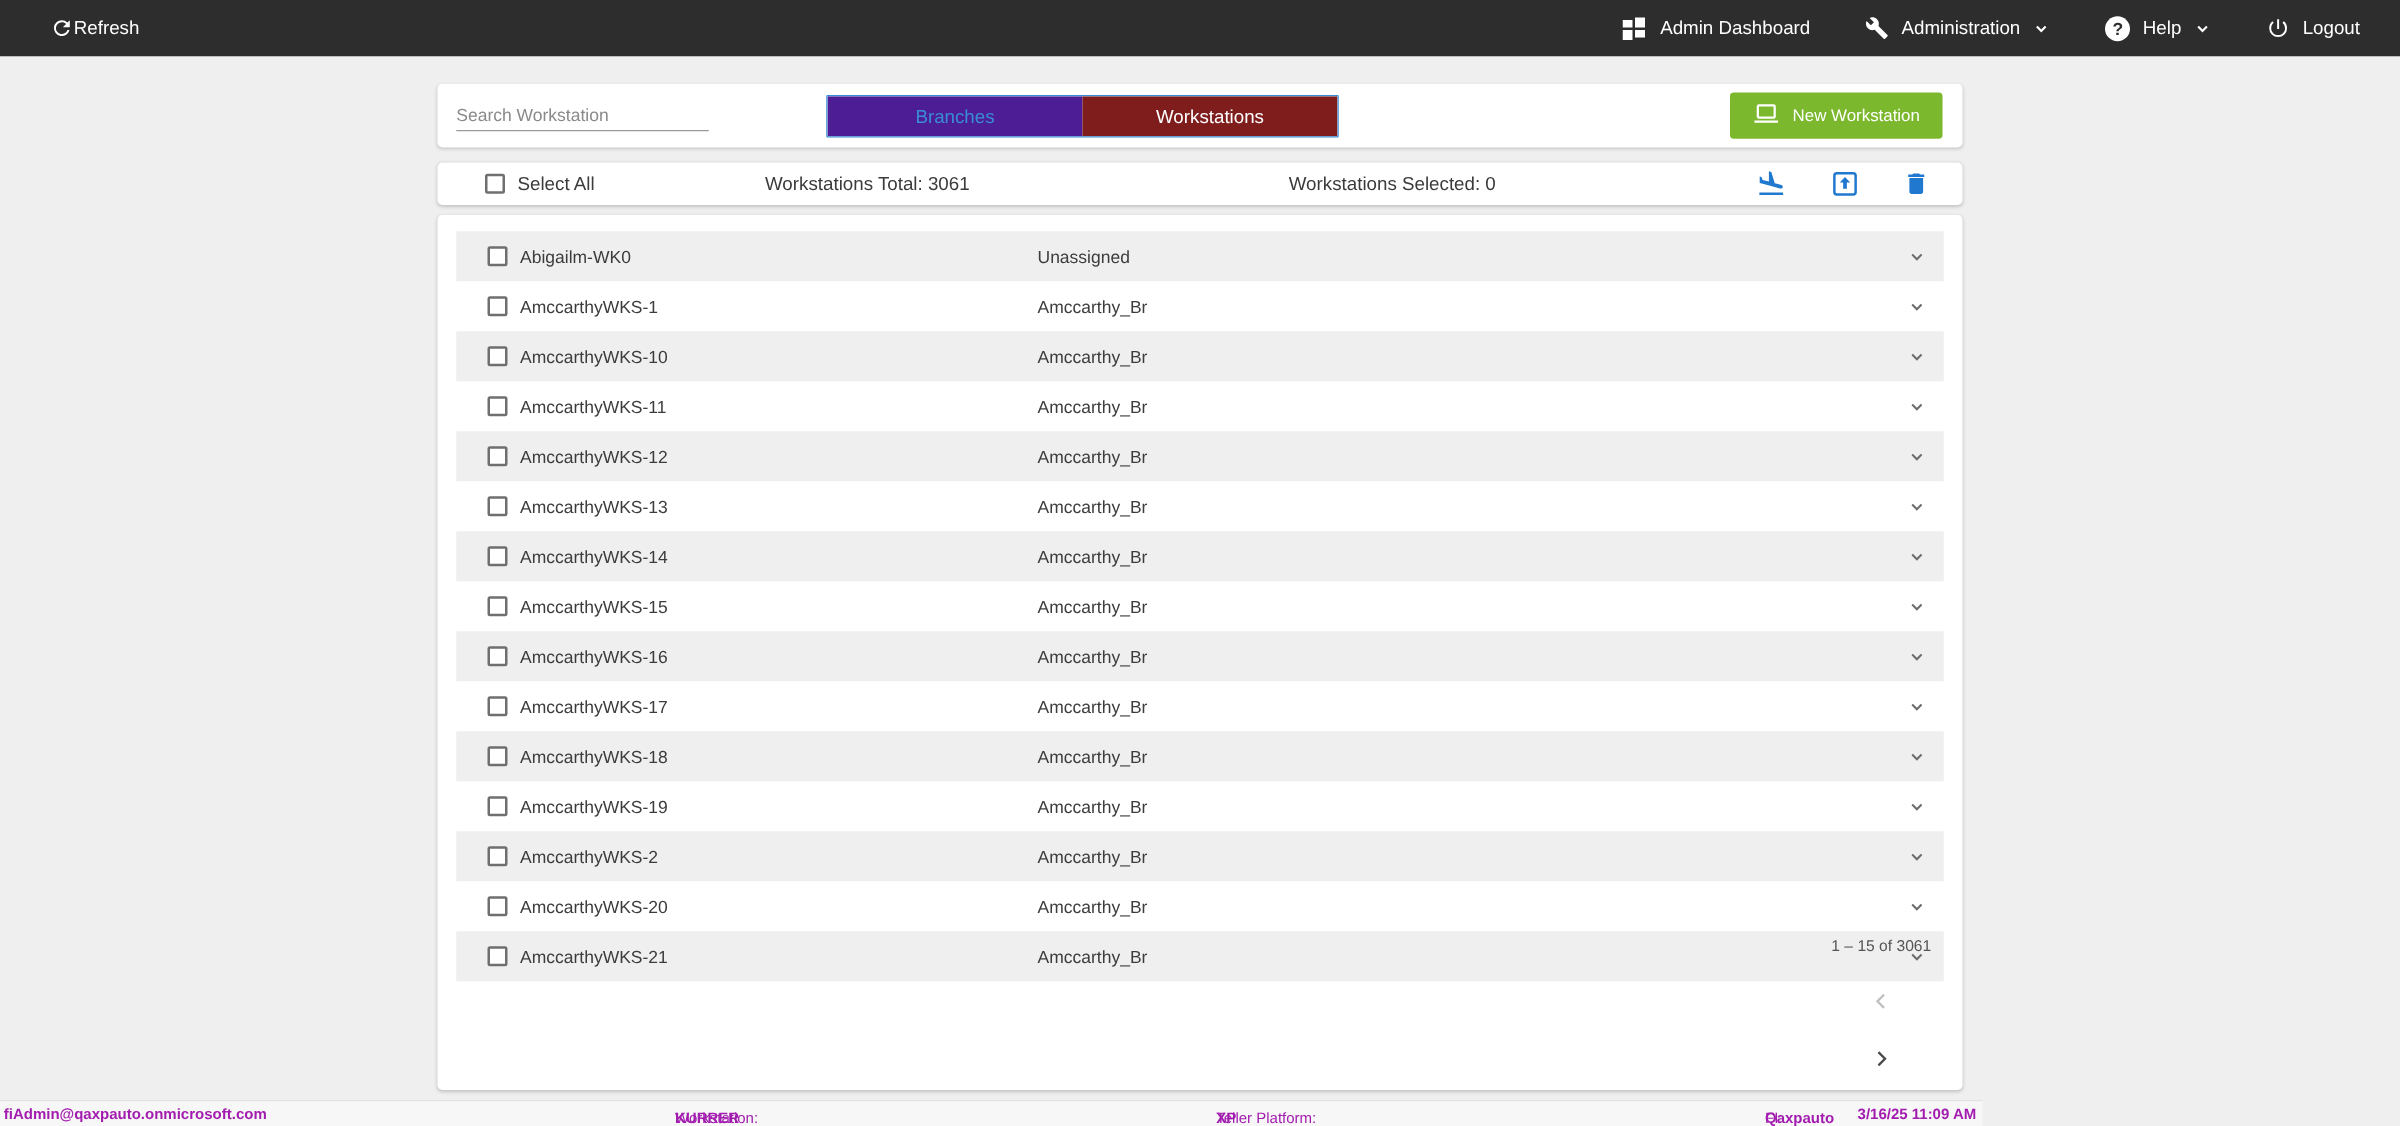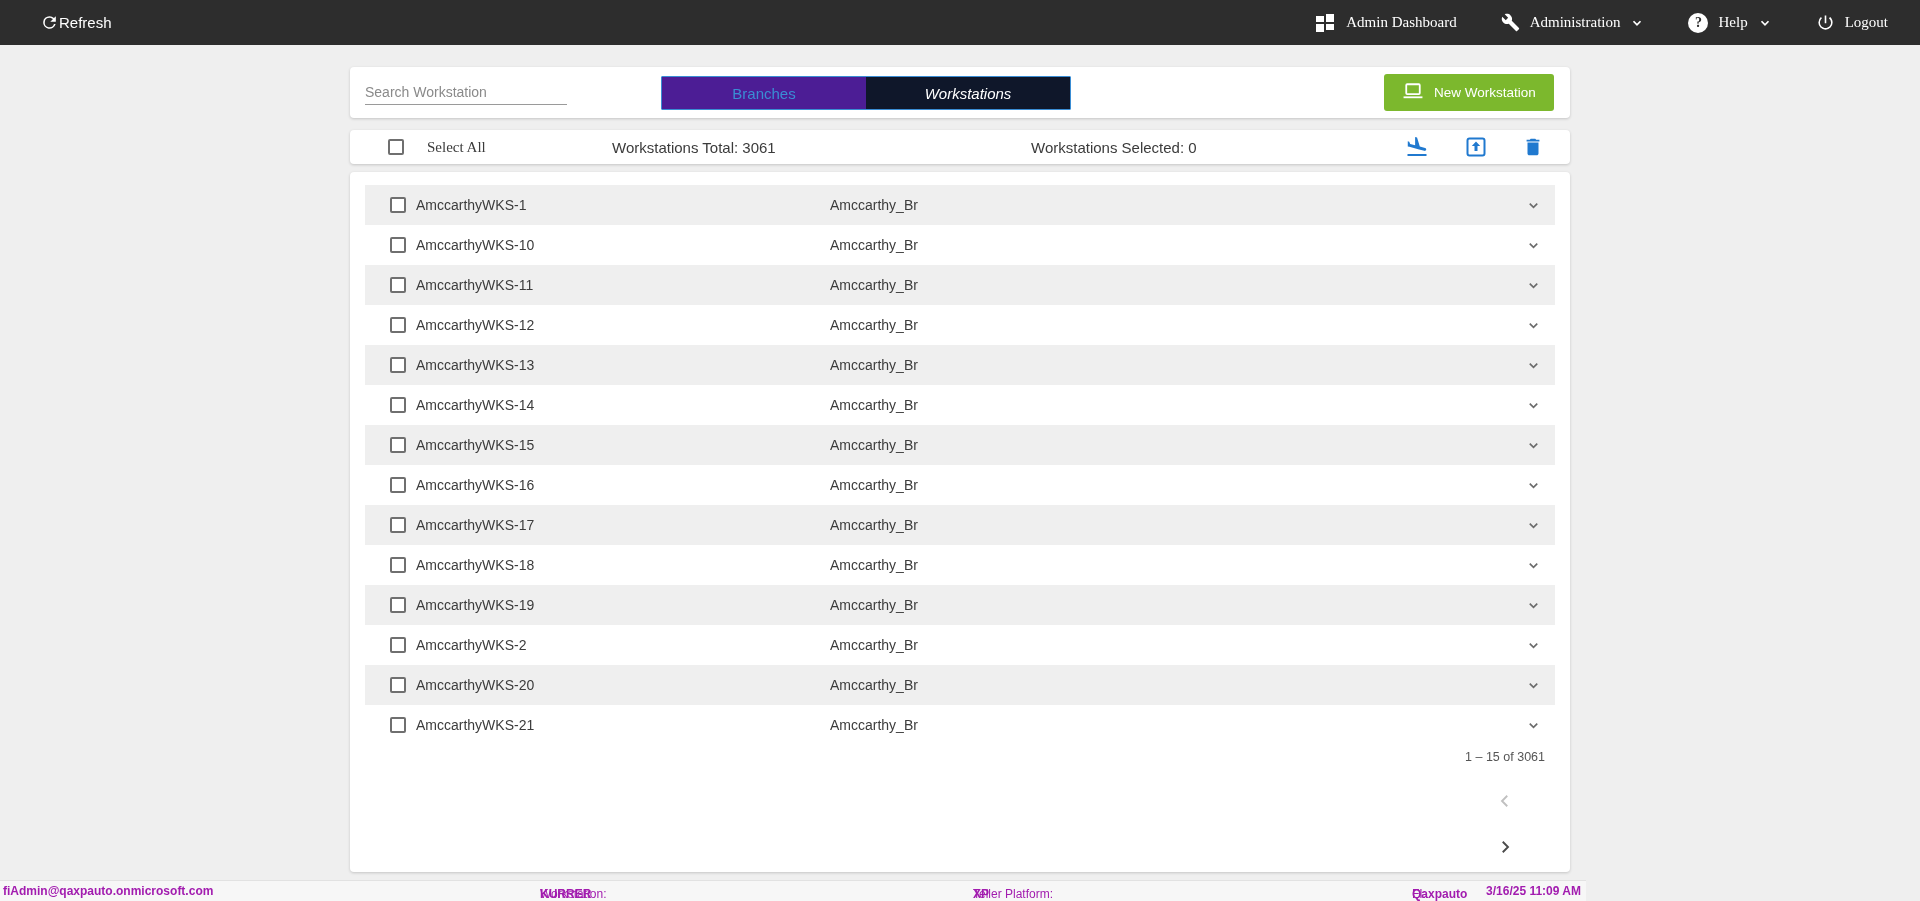--- a/index.html
+++ b/index.html
@@ -4,52 +4,52 @@
 <style>
   * { margin:0; padding:0; box-sizing:border-box; }
   html,body { width:1920px; height:901px; overflow:hidden;
     font-family:"Liberation Sans", sans-serif; background:#efefef; }
 
   
   .topbar { position:absolute; top:0; left:0; width:1920px; height:45px;
     background:#2d2d2d; color:#fff; display:flex; align-items:center;
     font-size:15px; }
   .topbar-left { display:flex; align-items:center; padding-left:40px; cursor:pointer; }
-  .topbar-right { margin-left:auto; display:flex; align-items:center; gap:44px; padding-right:32px;font-family:Liberation Serif, serif; }
+  .topbar-right { margin-left:auto; display:flex; align-items:center; gap:44px; padding-right:32px; }
   .topbar-item { display:flex; align-items:center; gap:10px; cursor:pointer; white-space:nowrap; }
   .topbar svg { display:block; }
   .help-circle { width:20px; height:20px; border-radius:50%; background:#fff; color:#2d2d2d;
     font-weight:bold; font-size:14px; display:flex; align-items:center; justify-content:center; }
 
   
   .content { position:absolute; left:350px; top:45px; width:1220px; }
   .card { background:#fff; border-radius:4px; box-shadow:0 1px 3px rgba(0,0,0,.18);padding-left:21px; }
 
   
   .toolbar-card { position:relative; margin-top:22px; height:51px; }
   .search-input { position:absolute; left:15px; top:12px; width:202px; height:26px;
     border:none; border-bottom:1px solid #9a9a9a; font-size:14px; color:#333;
     background:transparent; outline:none; font-family:"Liberation Sans", sans-serif; }
   .search-input::placeholder { color:#8a8a8a; }
   .tabs { position:absolute; left:311px; top:9px; display:flex; height:34px;
     border:1px solid #3a8dd4; border-radius:1px; overflow:hidden; }
   .tab { width:204px; display:flex; align-items:center; justify-content:center;
     font-size:15px; cursor:pointer; }
   .tab.inactive { background:#4c1d95; color:#3a8dd4; }
-  .tab.active { background:#0f172a; color:#fff;font-style:italic; }
+  .tab.active { background:#7f1d1d; color:#fff; }
   .new-ws-btn { position:absolute; right:16px; top:7px; width:170px; height:37px;
     background:#7cb82d; border:none; border-radius:3px; color:#fff; font-size:13.5px;
     display:flex; align-items:center; justify-content:center; gap:10px; cursor:pointer;
     font-family:"Liberation Sans", sans-serif; }
 
   
   .select-bar { position:relative; margin-top:12px; height:34px; display:flex; align-items:center; }
   .checkbox { width:16px; height:16px; border:2px solid #6f6f6f; border-radius:2px;
     background:#fff; cursor:pointer; flex:0 0 auto; }
-  .select-all { position:absolute; left:38px; display:flex; align-items:center; gap:23px;font-family:Liberation Serif, serif; }
+  .select-all { position:absolute; left:38px; display:flex; align-items:center; gap:10px; }
   .select-all-label { font-size:15px; color:#3b3b3b; }
   .total-label { position:absolute; left:262px; font-size:15px; color:#3b3b3b; }
   .selected-label { position:absolute; left:681px; font-size:15px; color:#3b3b3b; }
   .bar-icons { position:absolute; right:26px; display:flex; align-items:center; gap:34px; }
   .bar-icons span { cursor:pointer; display:flex; }
 
   
   .list-card { position:relative; margin-top:8px; height:700px; }
   .rows { position:absolute; top:13px; left:15px; width:1190px; }
   .row { height:40px; display:flex; align-items:center; position:relative; }
@@ -175,20 +175,30 @@
       <span>
         <svg width="22" height="24" viewBox="0 0 24 24" fill="#2079cf">
             <path d="M6 19c0 1.1.9 2 2 2h8c1.1 0 2-.9 2-2V7H6v12zM19 4h-3.5l-1-1h-5l-1 1H5v2h14V4z"></path>
           </svg>
       </span>
     </div>
   </div>
 
   <div class="card list-card">
     <div class="rows">
+  <div class="row">
+    <span class="checkbox"></span>
+    <span class="row-name">Abigailm-WK0</span>
+    <span class="row-branch">Unassigned</span>
+    <span class="row-chevron">
+      <svg width="15" height="15" viewBox="0 0 24 24" fill="none" stroke="#6b6b6b" stroke-width="2.6">
+              <path d="M6 9l6 6 6-6"></path>
+            </svg>
+    </span>
+  </div>
 
   <div class="row">
     <span class="checkbox"></span>
     <span class="row-name">AmccarthyWKS-1</span>
     <span class="row-branch">Amccarthy_Br</span>
     <span class="row-chevron">
       <svg width="15" height="15" viewBox="0 0 24 24" fill="none" stroke="#6b6b6b" stroke-width="2.6">
               <path d="M6 9l6 6 6-6"></path>
             </svg>
     </span>

